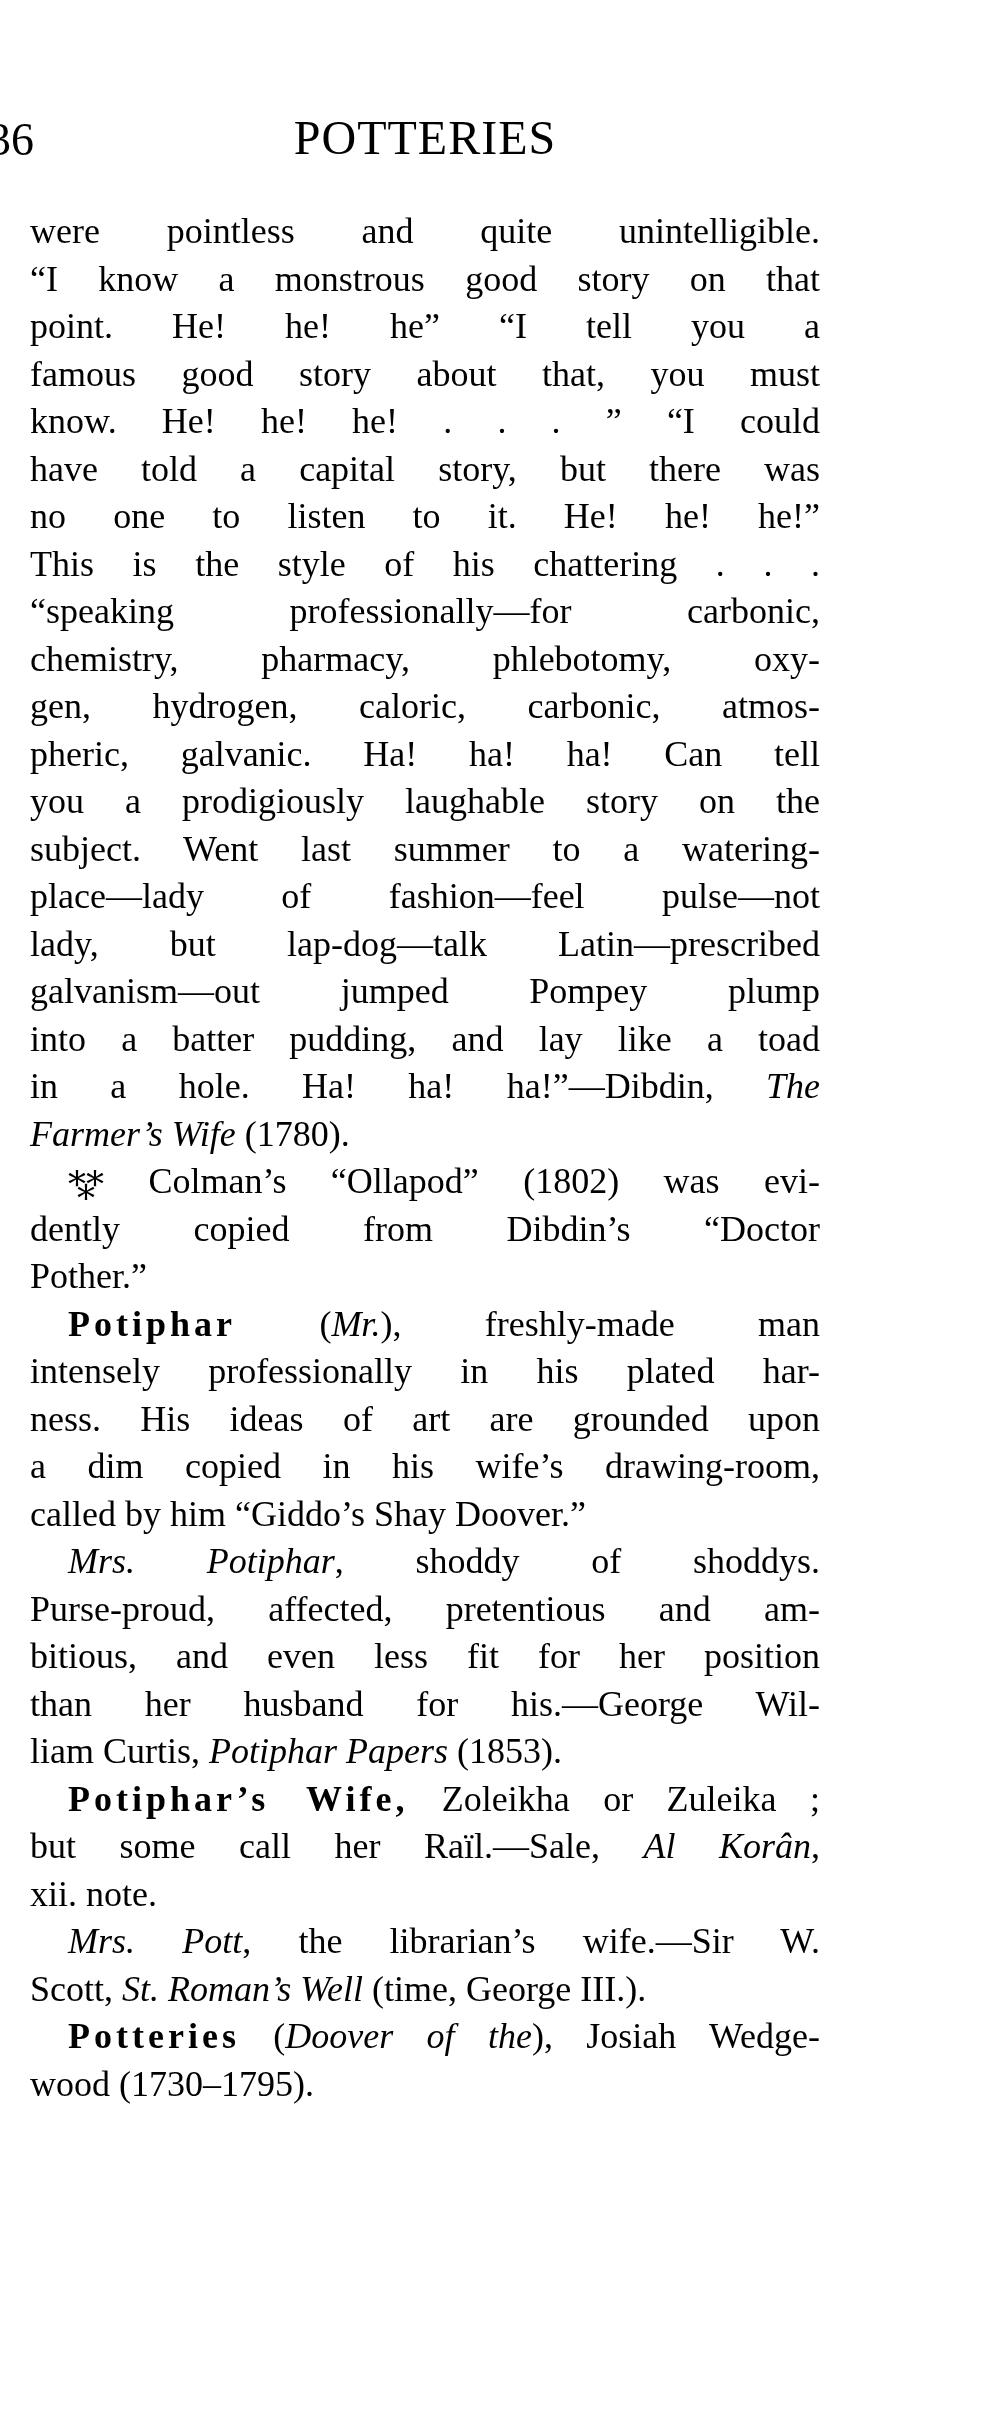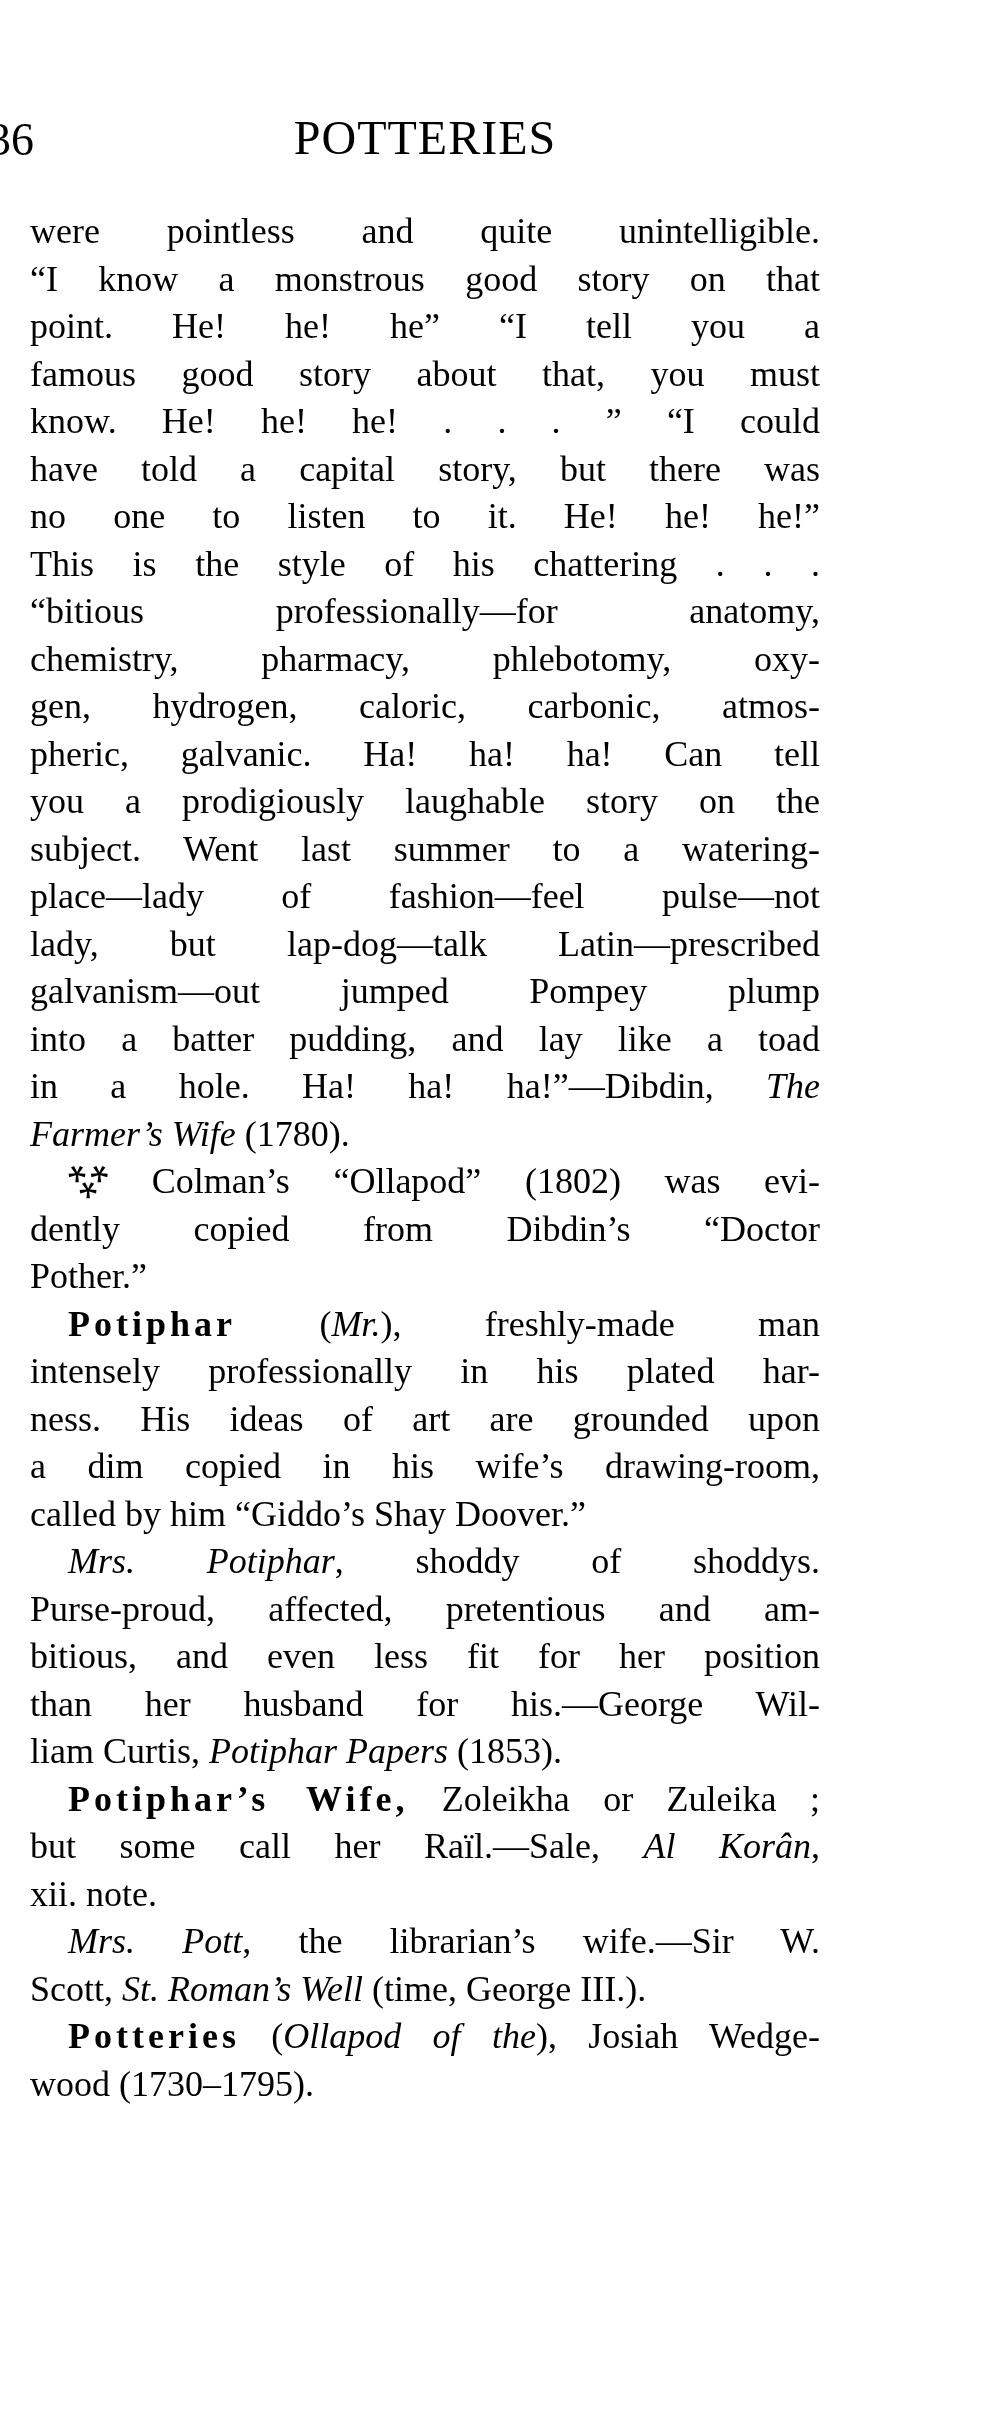--- a/index.html
+++ b/index.html
@@ -6,21 +6,21 @@
   body{
     width:1000px;height:2423px;overflow:hidden;
     background:#ffffff;color:#000000;
     font-family:"Liberation Serif","DejaVu Serif",serif;
   }
   .header{position:relative;margin-top:112px;height:56px;}
   .pagenum{position:absolute;left:-12px;top:2px;font-size:46px;line-height:52px;}
   .head{margin-left:30px;width:790px;text-align:center;font-size:48px;line-height:52px;letter-spacing:1px;}
   .page-text{margin:40px 0 0 30px;width:790px;font-size:36px;line-height:47.5px;}
   .entry{}
-  .entry:first-child{margin-top:0;font-family:Liberation Serif, serif;}
+  .entry:first-child{margin-top:0;}
   .line{text-align:justify;}
   .line.j{text-align-last:justify;}
   .line.ind{padding-left:38px;}
   .b{font-weight:bold;letter-spacing:4px;}
   .i{font-style:italic;}
   .ast{display:inline-block;transform:rotate(180deg);}
 </style>
 </head>
 <body>
 
@@ -32,21 +32,21 @@
   <div class="page-text">
       <div class="entry">
         <div class="line j"><span>were pointless and quite unintelligible.</span></div>
         <div class="line j"><span>“I know a monstrous good story on that</span></div>
         <div class="line j"><span>point.  He! he! he”  “I tell you a</span></div>
         <div class="line j"><span>famous good story about that, you must</span></div>
         <div class="line j"><span>know.  He! he! he! . . . ”  “I could</span></div>
         <div class="line j"><span>have told a capital story, but there was</span></div>
         <div class="line j"><span>no one to listen to it.  He! he! he!”</span></div>
         <div class="line j"><span>This is the style of his chattering . . .</span></div>
-        <div class="line j"><span>“bitious professionally—for anatomy,</span></div>
+        <div class="line j"><span>“speaking professionally—for carbonic,</span></div>
         <div class="line j"><span>chemistry, pharmacy, phlebotomy, oxy-</span></div>
         <div class="line j"><span>gen, hydrogen, caloric, carbonic, atmos-</span></div>
         <div class="line j"><span>pheric, galvanic.  Ha! ha! ha!  Can tell</span></div>
         <div class="line j"><span>you a prodigiously laughable story on the</span></div>
         <div class="line j"><span>subject.  Went last summer to a watering-</span></div>
         <div class="line j"><span>place—lady of fashion—feel pulse—not</span></div>
         <div class="line j"><span>lady, but lap-dog—talk Latin—prescribed</span></div>
         <div class="line j"><span>galvanism—out jumped Pompey plump</span></div>
         <div class="line j"><span>into a batter pudding, and lay like a toad</span></div>
         <div class="line j"><span>in a hole.  Ha! ha! ha!”—Dibdin, </span><span class="i">The</span></div>
@@ -70,17 +70,17 @@
       <div class="entry">
         <div class="line j ind"><span class="b">Potiphar’s Wife,</span><span> Zoleikha or Zuleika ;</span></div>
         <div class="line j"><span>but some call her Raïl.—Sale, </span><span class="i">Al Korân</span><span>,</span></div>
         <div class="line"><span>xii. note.</span></div>
       </div>
       <div class="entry">
         <div class="line j ind"><span class="i">Mrs. Pott</span><span>, the librarian’s wife.—Sir W.</span></div>
         <div class="line"><span>Scott, </span><span class="i">St. Roman’s Well</span><span> (time, George III.).</span></div>
       </div>
       <div class="entry">
-        <div class="line j ind"><span class="b">Potteries</span><span> (</span><span class="i">Ollapod of the</span><span>), Josiah Wedge-</span></div>
+        <div class="line j ind"><span class="b">Potteries</span><span> (</span><span class="i">Doover of the</span><span>), Josiah Wedge-</span></div>
         <div class="line"><span>wood (1730–1795).</span></div>
       </div>
     </div>
 </div>
 
 </body></html>

